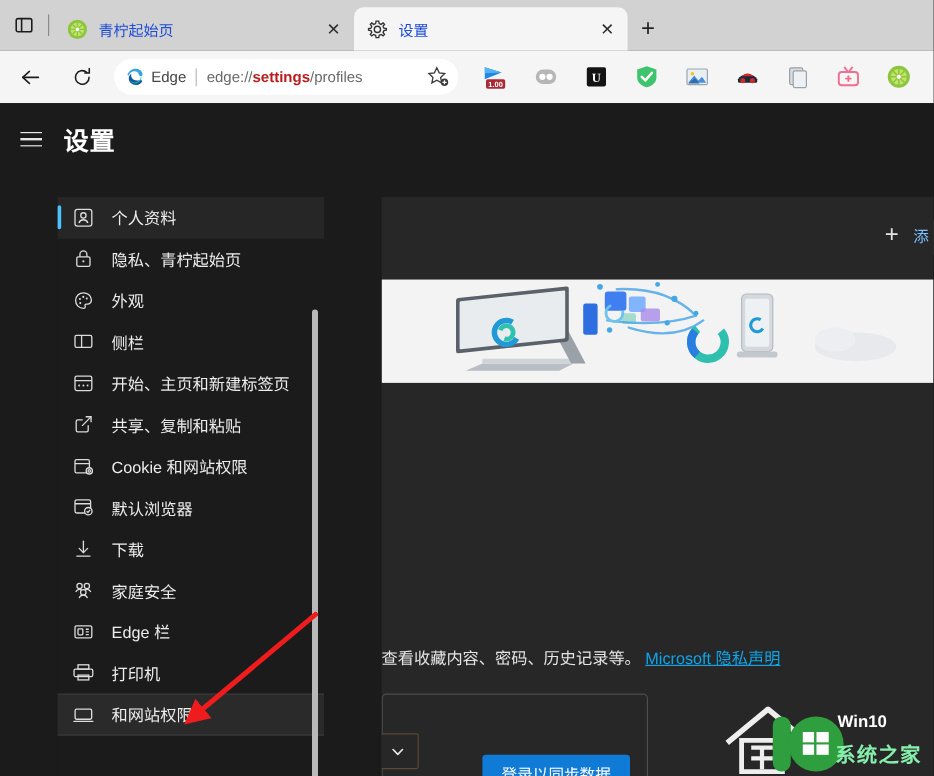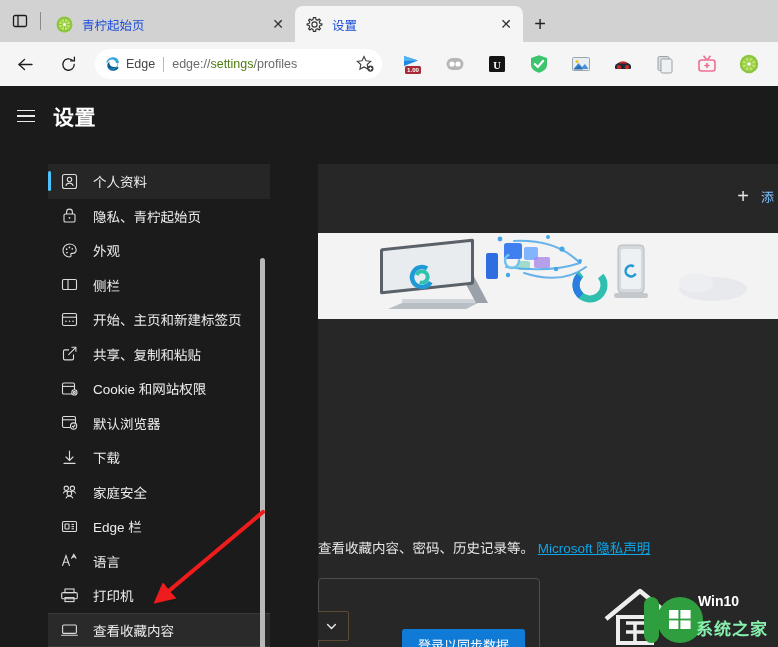--- a/index.html
+++ b/index.html
@@ -70,21 +70,21 @@
     height: 30px; flex: 0 0 auto; width: 287px;
     margin-left: 9px;
     background: #ffffff; border-radius: 15px;
     display: flex; align-items: center;
     padding: 0 7px 0 9px;
   }
   .edge-logo { width: 16px; height: 16px; flex:0 0 16px; margin-right: 6px; }
   .omnibox-brand { font-size: 12.5px; color: #454545; }
   .omnibox-div { width:1px; height:15px; background:#b9b9b9; margin:0 8px; }
   .omnibox-url { font-size: 12.5px; color: #6a6a6a; white-space: nowrap; flex:1 1 auto; }
-  .omnibox-url b { color: #4d7c0f; font-weight: 400; }
+  .omnibox-url b { color: #b91c1c; font-weight: 700; }
   .fav-star { width: 20px; height: 20px; flex:0 0 20px; margin-left:2px; color:#3c3c3c; }
 
   .ext-tray { display: flex; align-items: center; margin-left: 10px; }
   .ext {
     width: 22px; height: 22px; margin: 0 10px;
     position: relative; flex: 0 0 22px;
     display:flex; align-items:center; justify-content:center;
   }
 
   
@@ -531,51 +531,40 @@
             <rect x="2.5" y="4.5" width="14" height="10" rx="1.3"></rect>
             <rect x="5" y="7" width="4" height="5" rx=".6"></rect>
             <line x1="11.5" y1="7.4" x2="14" y2="7.4"></line>
             <line x1="11.5" y1="9.6" x2="14" y2="9.6"></line>
             <line x1="11.5" y1="11.8" x2="14" y2="11.8"></line>
           </svg>
         </span>
         <span class="nav-label">Edge 栏</span>
       </div>
 
-      <div class="nav-item">
-        <span class="nav-ico">
-          <svg viewBox="0 0 19 19" fill="none" stroke="currentColor" stroke-width="1.1" stroke-linecap="round">
-            <path d="M2.6 14.5 L6 4.6 L9.4 14.5"></path>
-            <line x1="3.8" y1="11.2" x2="8.2" y2="11.2"></line>
-            <path d="M11.6 7.2 L13.8 3.4 L16 7.2"></path>
-            <line x1="12.4" y1="5.9" x2="15.2" y2="5.9"></line>
-          </svg>
-        </span>
-        <span class="nav-label">语言</span>
-      </div>
 
       <div class="nav-item">
         <span class="nav-ico">
           <svg viewBox="0 0 19 19" fill="none" stroke="currentColor" stroke-width="1.1">
             <rect x="5" y="3" width="9" height="3.6"></rect>
             <path d="M3 6.6 h13 a1.3 1.3 0 0 1 1.3 1.3 v3.6 a1.3 1.3 0 0 1 -1.3 1.3 H3 a1.3 1.3 0 0 1 -1.3 -1.3 V7.9 A1.3 1.3 0 0 1 3 6.6 z"></path>
             <rect x="5" y="11.6" width="9" height="4"></rect>
           </svg>
         </span>
         <span class="nav-label">打印机</span>
       </div>
 
       <div class="nav-item hovered">
         <span class="nav-ico">
           <svg viewBox="0 0 19 19" fill="none" stroke="currentColor" stroke-width="1.1">
             <rect x="2.6" y="5" width="13.8" height="8.4" rx="1.2"></rect>
             <line x1="1.6" y1="15.2" x2="17.4" y2="15.2" stroke-linecap="round"></line>
           </svg>
         </span>
-        <span class="nav-label">查看收藏内容</span>
+        <span class="nav-label">和网站权限</span>
       </div>
 
     </div>
 
     <div class="nav-scrollbar">
       <div class="thumb"></div>
     </div>
 
     <div class="content">
 

